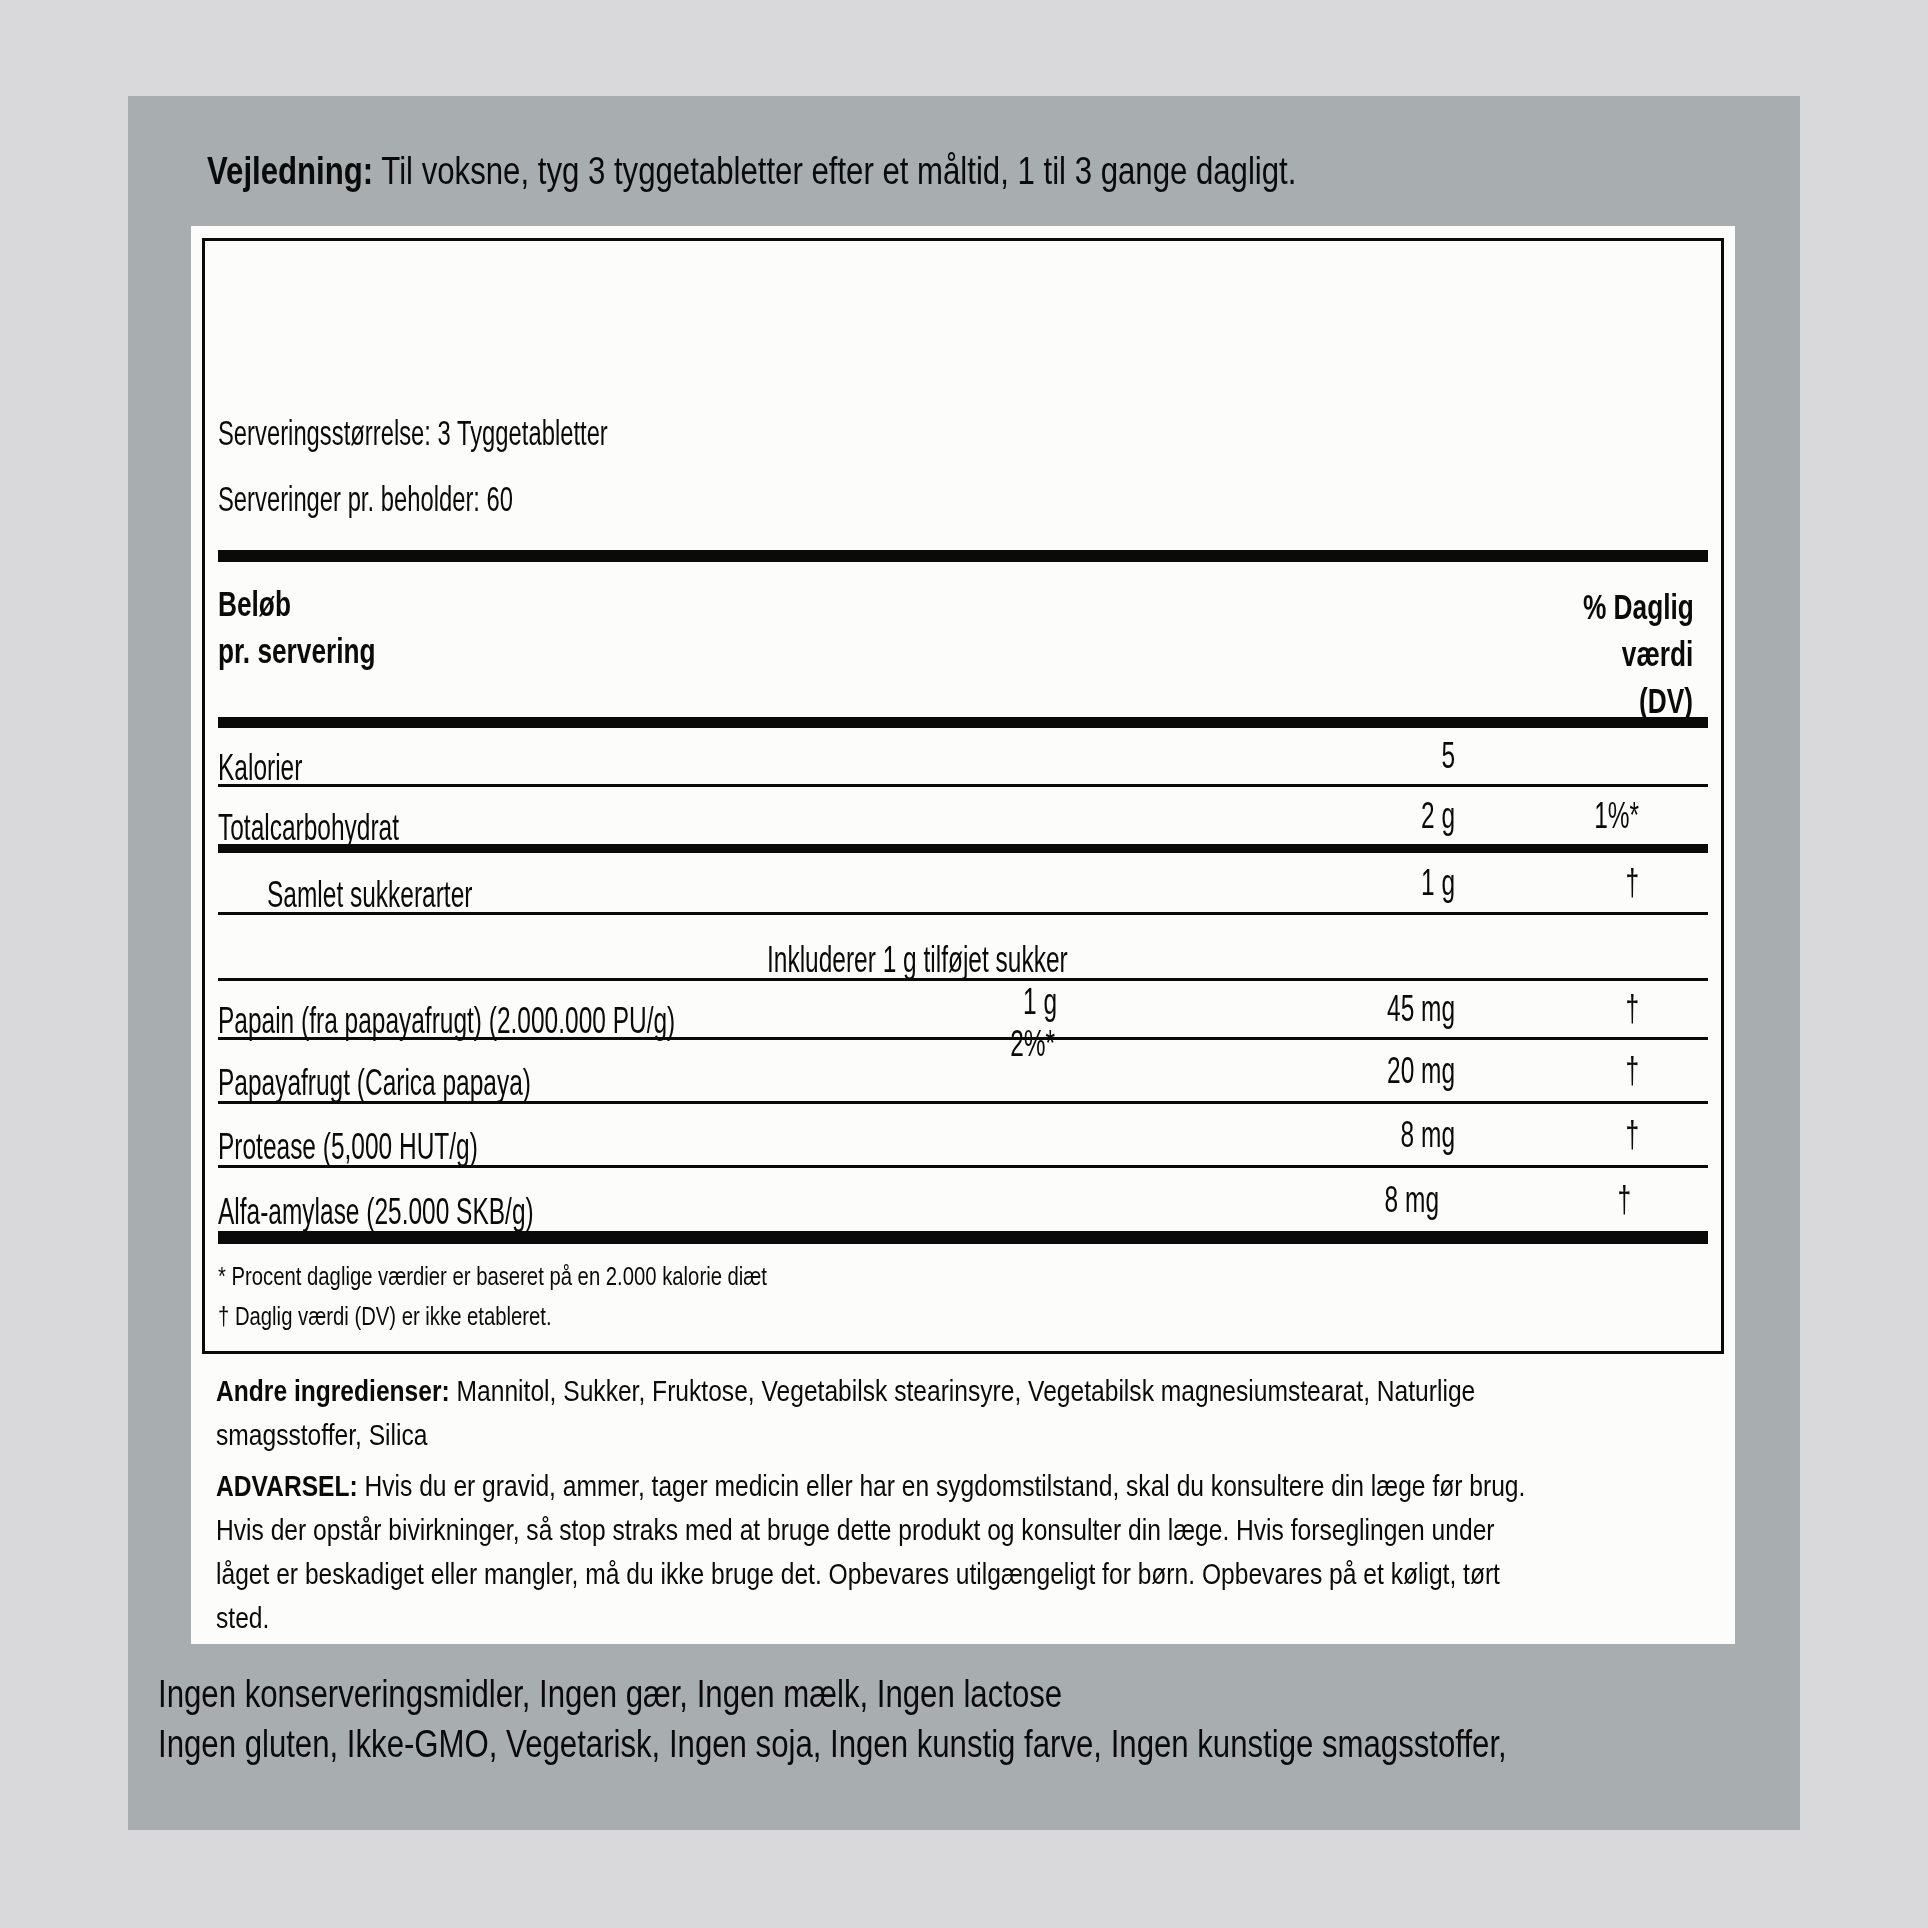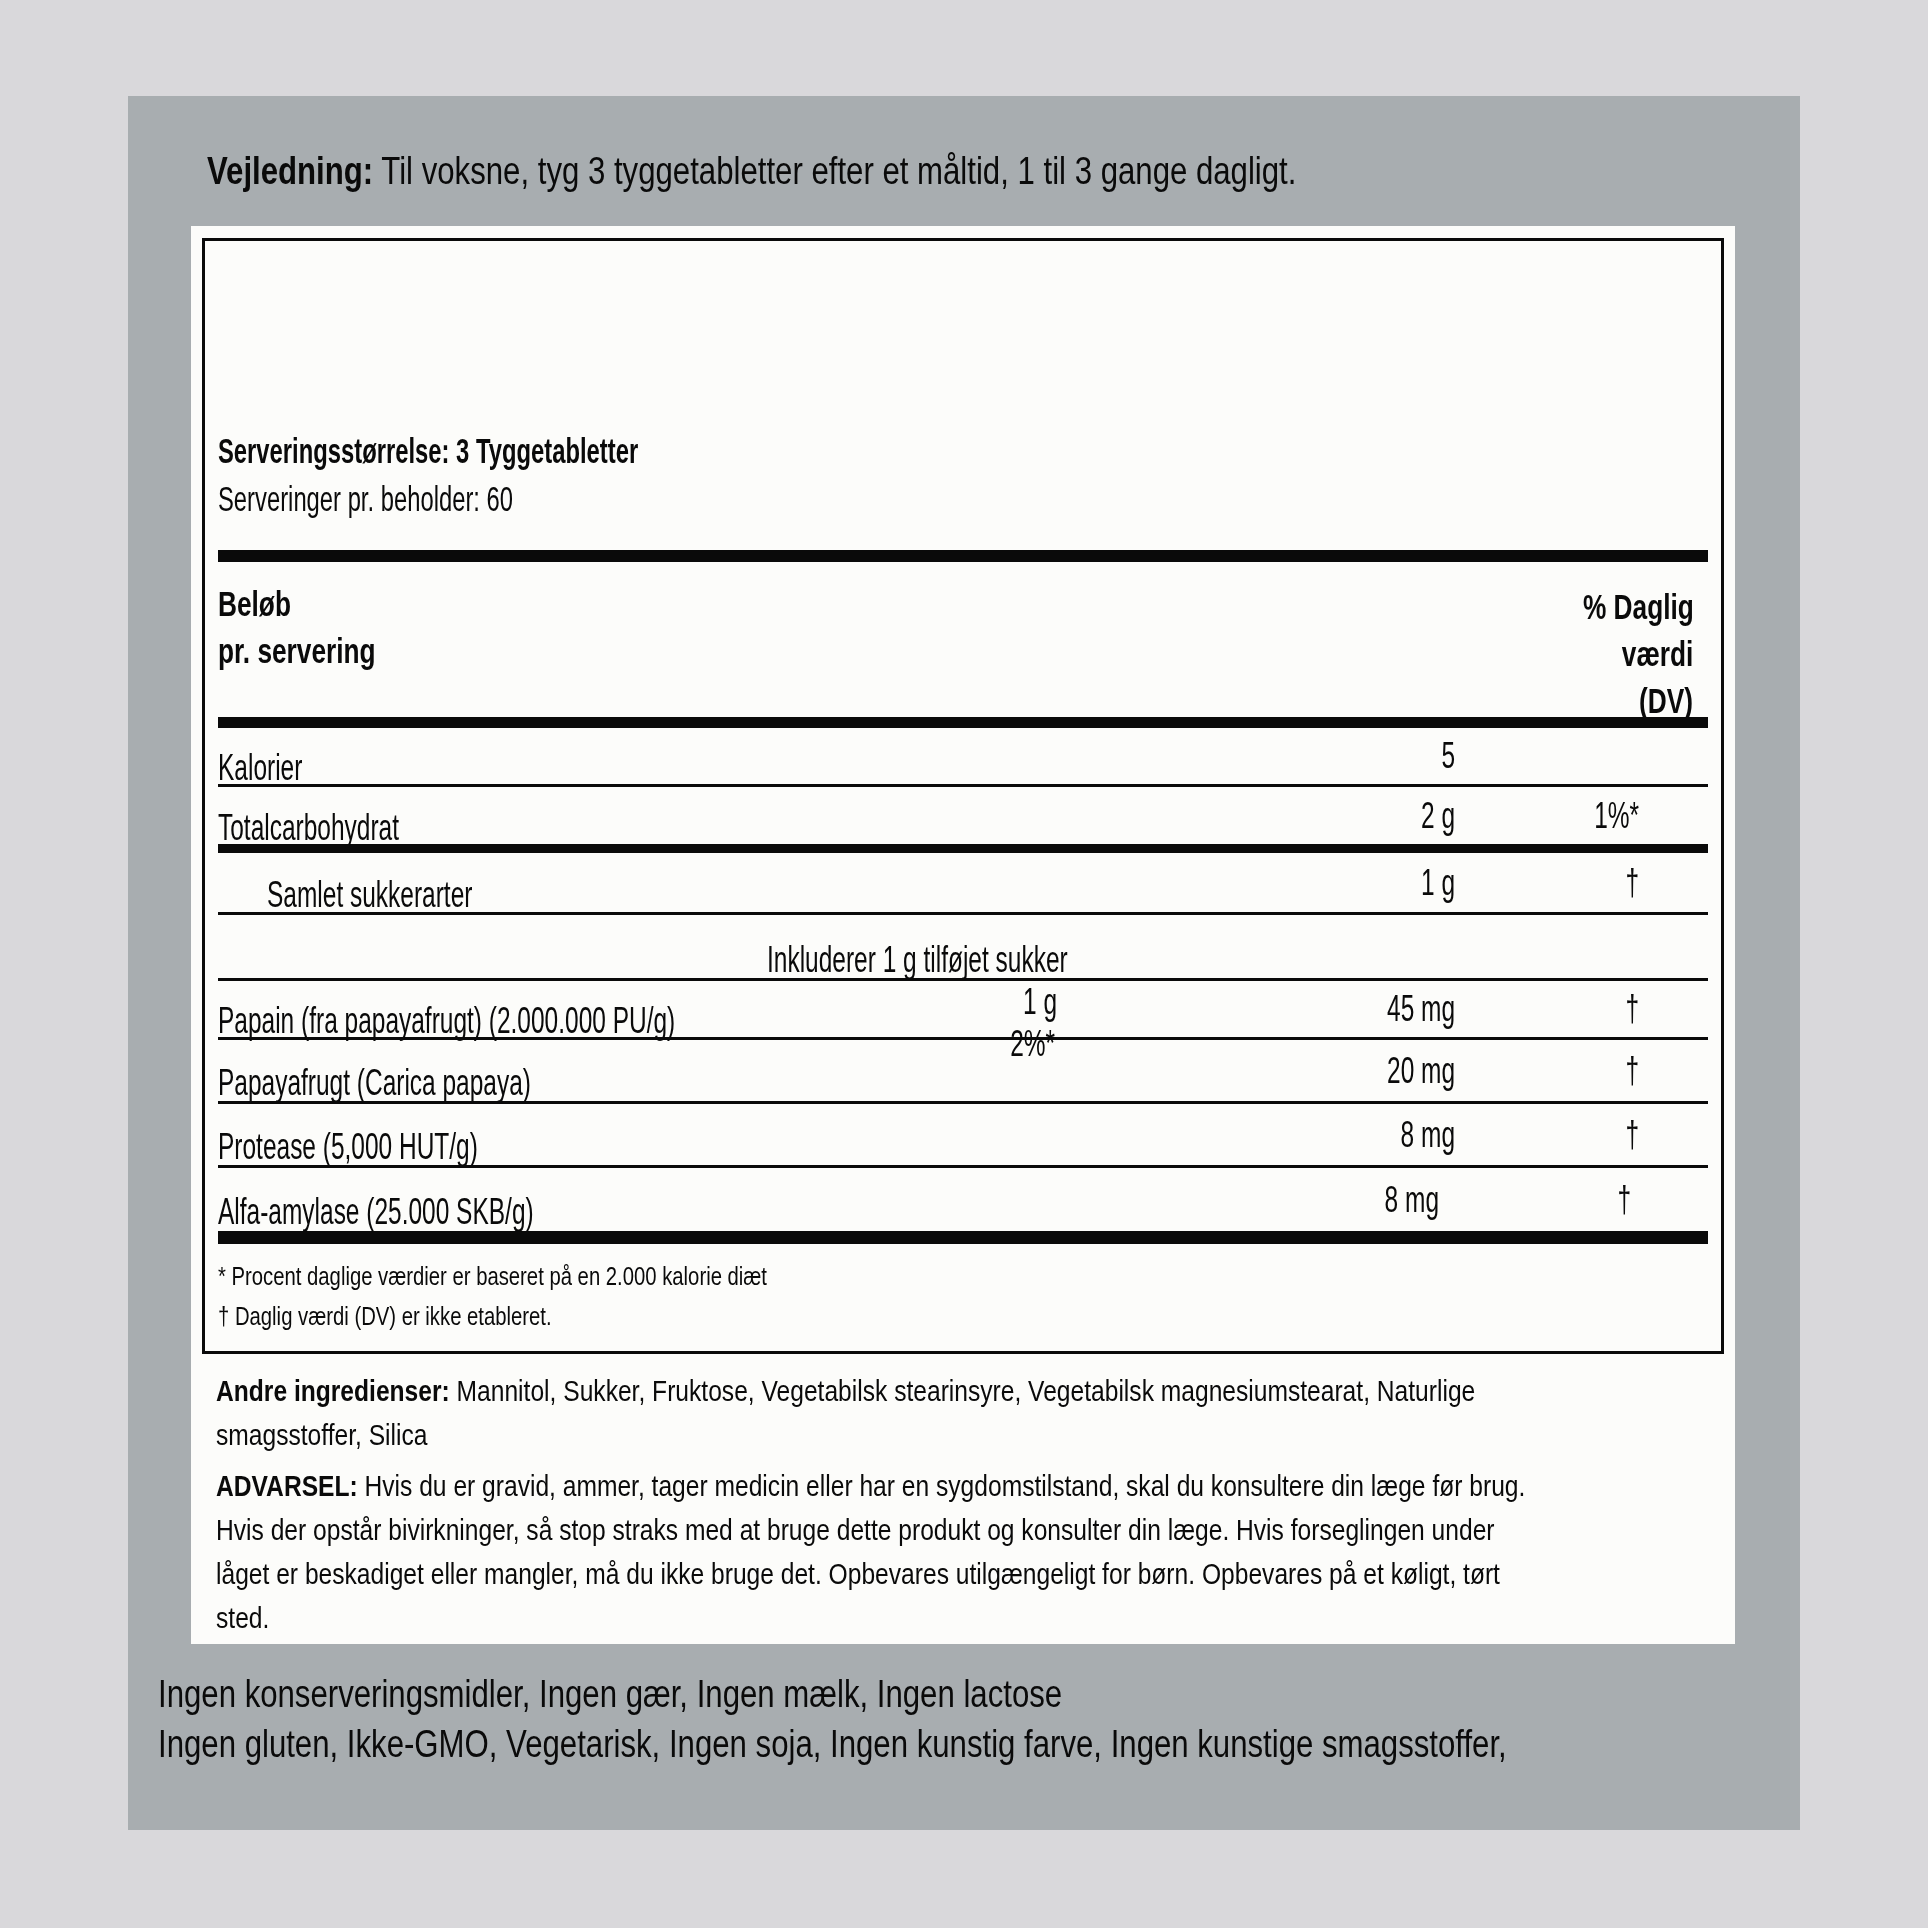--- a/index.html
+++ b/index.html
@@ -49,21 +49,21 @@
 
   <div class="abs directions" style="left:79px;top:53px;text-align:center;">
     <span class="cpl"><b>Vejledning:</b><span> Til voksne, tyg 3 tyggetabletter efter et måltid, 1 til 3 gange dagligt.</span></span>
   </div>
 
   <div class="abs labelbox" style="left:63px;top:130px;">
 
     <div class="abs factsborder">
 
 
-      <div class="abs serv" style="top:188px;font-weight:bold;">
+      <div class="abs serv" style="top:170px;">
         <span class="cxl">Serveringsstørrelse: 3 Tyggetabletter</span>
       </div>
       <div class="abs serv" style="top:236px;">
         <span class="cxl">Serveringer pr. beholder: 60</span>
       </div>
 
       <div class="abs bar" style="top:309px;height:12.2px;"></div>
 
       <div class="abs hdr-left">
         <div><span class="chl">Beløb</span></div>

